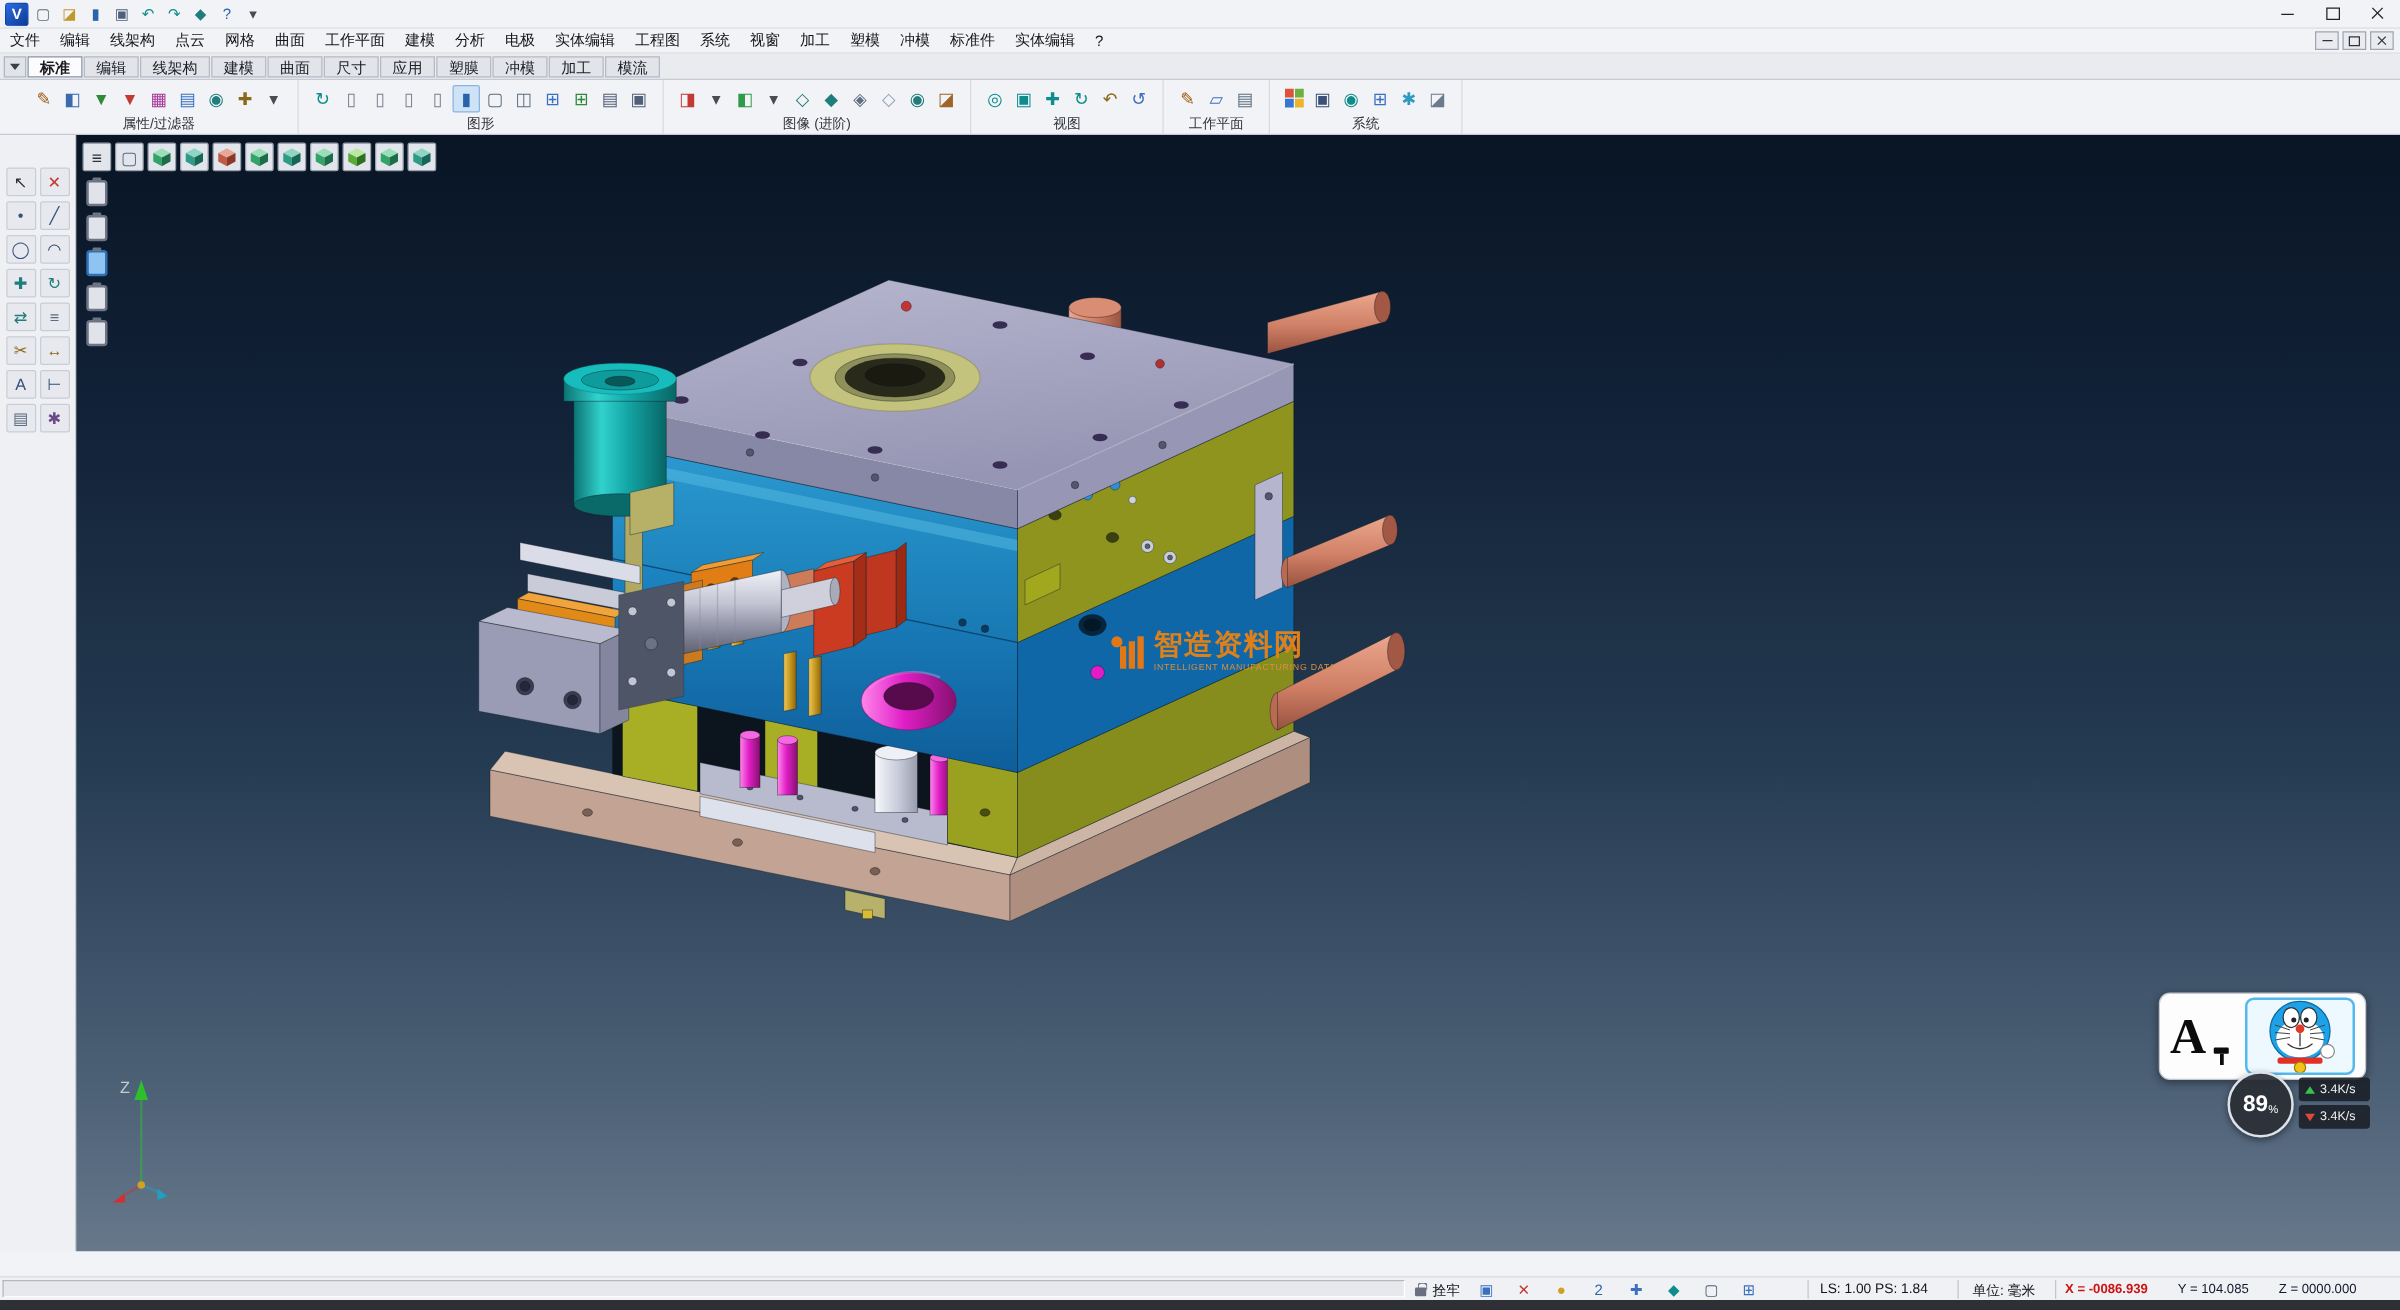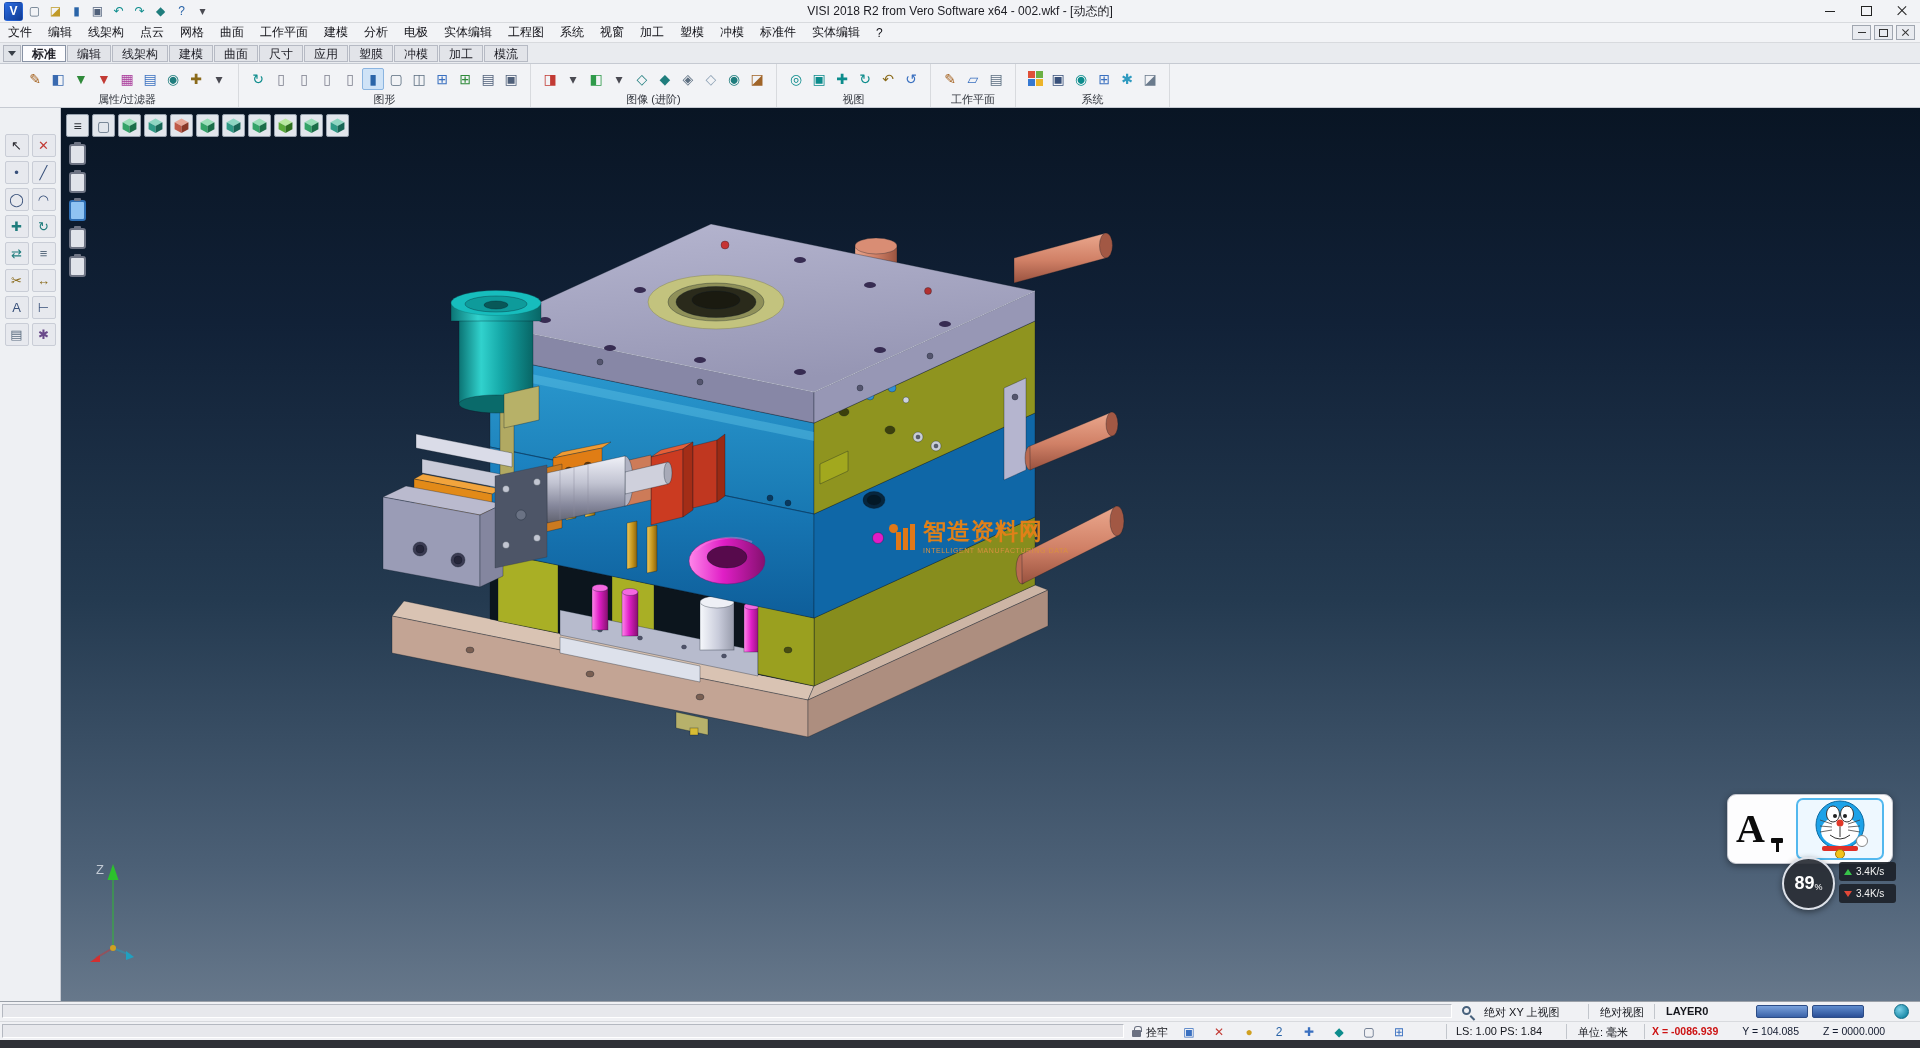--- a/index.html
+++ b/index.html
@@ -57,21 +57,21 @@
     background:linear-gradient(180deg,#091524 0%,#112137 24%,#243a50 55%,#4c6076 85%,#67788b 100%)}
   #model{position:absolute;left:0;top:0}
   .viewcubes{position:absolute;left:5px;top:6px;display:flex;gap:3px}
   .vc-tile{width:23px;height:23px;background:#e2e6ec;border:1px solid #97a1ad;border-radius:2px;font-size:14px;color:#333}
   .clipstrip{position:absolute;left:8px;top:36px;display:flex;flex-direction:column;gap:7px}
   .clip{width:17px;height:21px;border:2px solid #6e7484;border-radius:3px;background:#e0e3ea;position:relative}
   .clip::before{content:"";position:absolute;top:-4px;left:3px;width:7px;height:3px;background:#6e7484;border-radius:1px}
   .clip.active{background:#8fc3f2;border-color:#2f6fb4}
 
   
-  .watermark{position:absolute;left:829px;top:412px;display:flex;align-items:flex-start;gap:7px}
+  .watermark{position:absolute;left:829px;top:396px;display:flex;align-items:center;gap:7px}
   .wm-logo{position:relative;width:26px;height:32px}
   .wm-logo i{position:absolute;display:block;background:#e07818}
   .wm-swirl{position:absolute;left:-1px;top:4px;width:9px;height:9px;border-radius:50%;background:#d03020}
   .wm-text{font-size:23px;font-weight:bold;color:#e08018;letter-spacing:1px;line-height:1;white-space:nowrap}
   .wm-sub{font-size:7px;color:#d89040;letter-spacing:.6px;margin-top:4px;white-space:nowrap}
 
   
   .dora-card{position:absolute;left:1666px;top:686px;width:166px;height:70px;background:#fdfdfe;border:1px solid #c4c6ce;border-radius:9px;box-shadow:0 2px 7px rgba(0,0,0,.4);display:flex;align-items:center;padding:0 8px;gap:5px}
   .dc-letter{font-family:"Liberation Serif",serif;font-size:40px;font-weight:bold;color:#0c0c0c;line-height:1}
   .dc-tool{position:relative;width:16px;height:17px;align-self:flex-end;margin-bottom:10px}
@@ -135,21 +135,20 @@
         <div class="icon-tile">
           <span class="glyph" style="color: rgb(31, 125, 125);">◆</span>
         </div>
         <div class="icon-tile">
           <span class="glyph" style="color: rgb(42, 100, 168);">?</span>
         </div>
         <div class="icon-tile">
           <span class="glyph" style="color: rgb(74, 74, 82);">▾</span>
         </div>
       </div>
-    <div class="title">VISI 2018 R2 from Vero Software x64 - 002.wkf - [动态的]</div>
     <div class="wincontrols">
       <div class="winbtn wb-min"></div>
       <div class="winbtn wb-max"></div>
       <div class="winbtn wb-close"></div>
     </div>
   </div>
 
   <div class="menubar">
     <div id="menus" style="display:flex;height:100%">
         <div class="menu-item">文件</div>
@@ -811,32 +810,20 @@
     <div class="pill" style="top:754px">
       <i class="tri-up"></i>
       <span>3.4K/s</span>
     </div>
     <div class="pill" style="top:776px">
       <i class="tri-down"></i>
       <span>3.4K/s</span>
     </div>
   </div>
 
-  <div class="status1">
-    <div class="well" style="left:2px;top:2px;width:1450px;height:14px"></div>
-    <span class="mag" style="left:1462px;top:4px"></span>
-    <span class="st" style="left:1484px">绝对 XY 上视图</span>
-    <i class="vsep" style="left:1588px"></i>
-    <span class="st" style="left:1600px">绝对视图</span>
-    <i class="vsep" style="left:1654px"></i>
-    <span class="st stb" style="left:1666px">LAYER0</span>
-    <span class="bluebar" style="left:1756px"></span>
-    <span class="bluebar b2" style="left:1812px"></span>
-    <span class="globe" style="left:1894px;top:2px"></span>
-  </div>
 
   <div class="status2">
     <div class="well" style="left:2px;top:2px;width:1122px;height:14px"></div>
     <span class="lockic" style="left:1132px;top:8px"></span>
     <span class="st" style="left:1146px">拴牢</span>
     <div id="stat-icons">
         <div class="icon-tile">
           <span class="glyph" style="color: rgb(58, 112, 192);">▣</span>
         </div>
         <div class="icon-tile">

